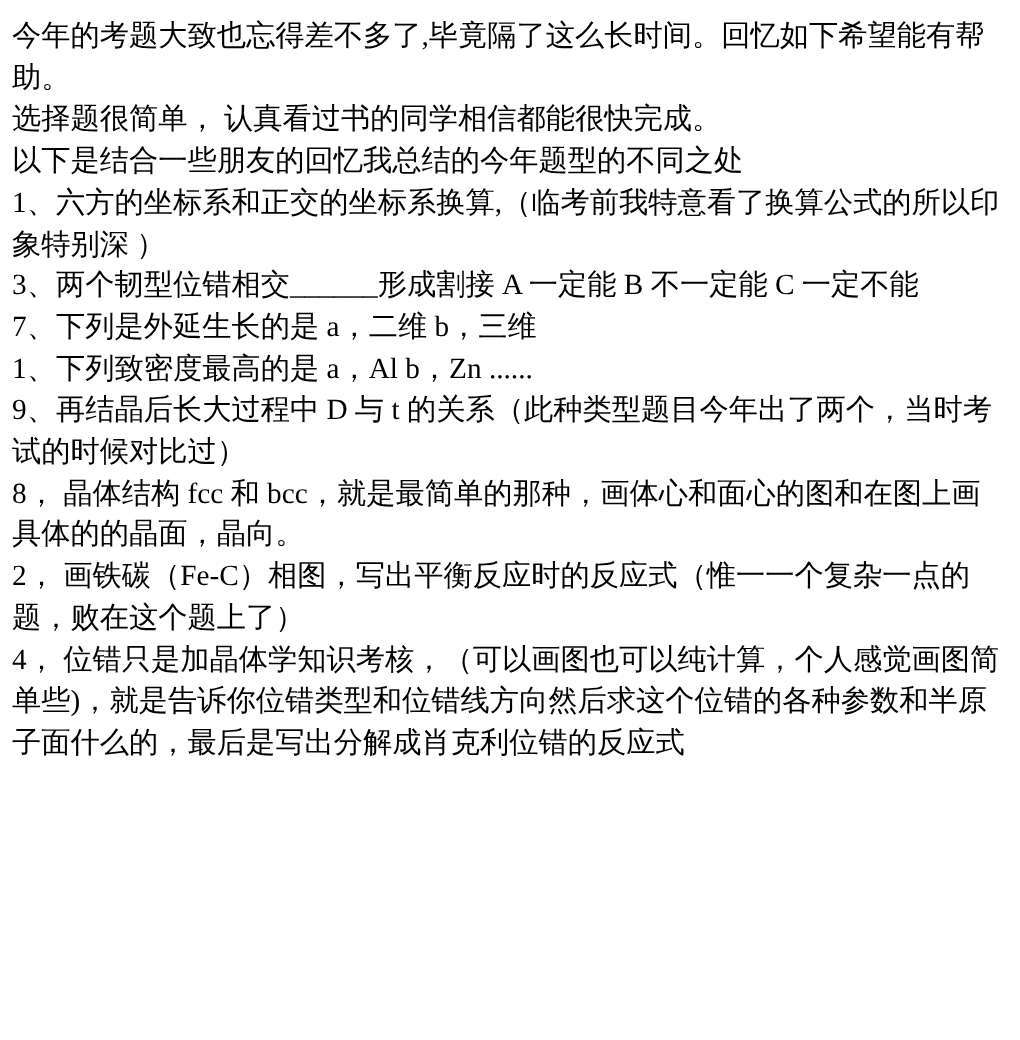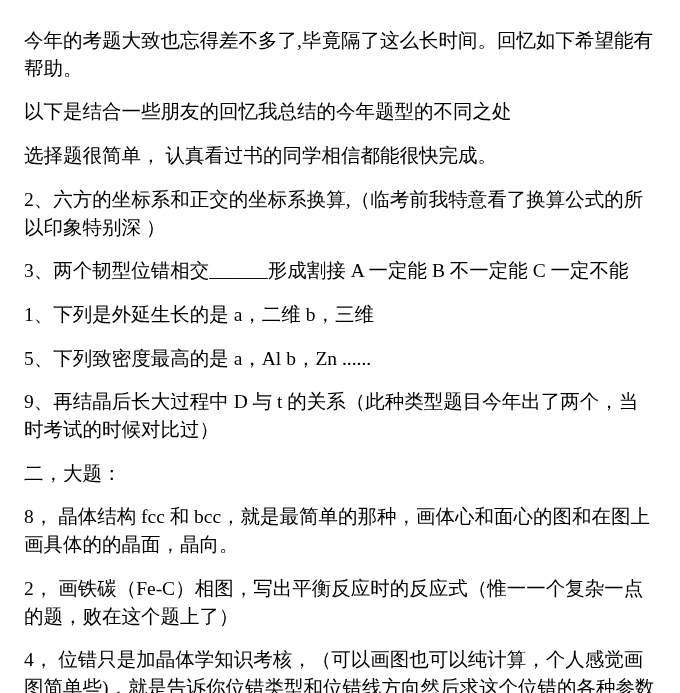--- a/index.html
+++ b/index.html
@@ -15,40 +15,39 @@
     font-family: "Liberation Serif", "DejaVu Serif", serif;
   }
   .doc {
     box-sizing: border-box;
     width: 680px;
     padding: 11px 7px 0 8px;
     font-size: 19.5px;
     line-height: 27.7px;
   }
   .doc p {
-    margin: 16px;
+    margin: 0;
     padding: 0;
     white-space: pre-wrap;
     text-align: left;
   }
 </style>
 </head>
 <body>
 
 <main class="doc">
 
   <p>今年的考题大致也忘得差不多了,毕竟隔了这么长时间。回忆如下希望能有帮助。</p>
+  <p>选择题很简单， 认真看过书的同学相信都能很快完成。</p>
   <p>以下是结合一些朋友的回忆我总结的今年题型的不同之处</p>
-  <p>选择题很简单， 认真看过书的同学相信都能很快完成。</p>
 
-  <p>2、六方的坐标系和正交的坐标系换算,（临考前我特意看了换算公式的所以印象特别深 ）</p>
+  <p>1、六方的坐标系和正交的坐标系换算,（临考前我特意看了换算公式的所以印象特别深 ）</p>
   <p>3、两个韧型位错相交______形成割接 A 一定能 B 不一定能 C 一定不能</p>
-  <p>1、下列是外延生长的是 a，二维 b，三维</p>
-  <p>5、下列致密度最高的是 a，Al b，Zn ......</p>
+  <p>7、下列是外延生长的是 a，二维 b，三维</p>
+  <p>1、下列致密度最高的是 a，Al b，Zn ......</p>
   <p>9、再结晶后长大过程中 D 与 t 的关系（此种类型题目今年出了两个，当时考试的时候对比过）</p>
 
-  <p>二，大题：</p>
 
   <p>8， 晶体结构 fcc 和 bcc，就是最简单的那种，画体心和面心的图和在图上画具体的的晶面，晶向。</p>
   <p>2， 画铁碳（Fe-C）相图，写出平衡反应时的反应式（惟一一个复杂一点的题，败在这个题上了）</p>
   <p>4， 位错只是加晶体学知识考核，（可以画图也可以纯计算，个人感觉画图简单些)，就是告诉你位错类型和位错线方向然后求这个位错的各种参数和半原子面什么的，最后是写出分解成肖克利位错的反应式</p>
 
 </main>
 
 </body></html>

